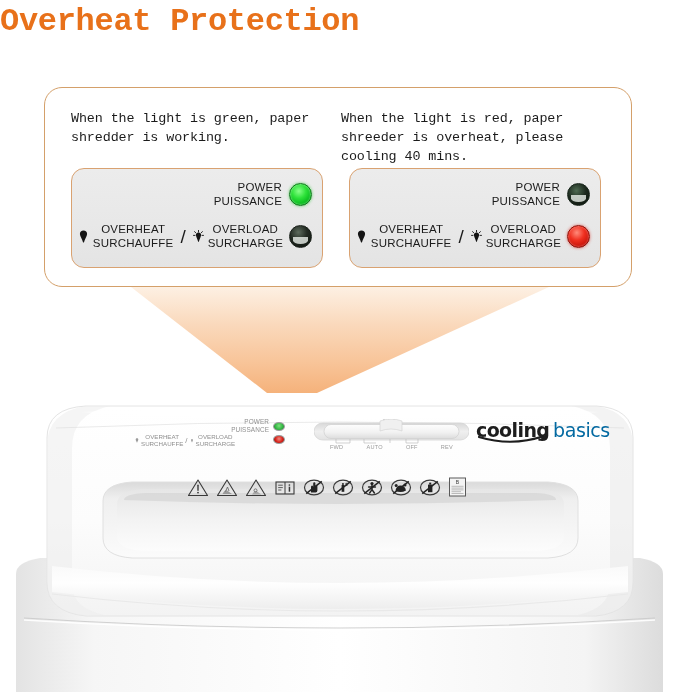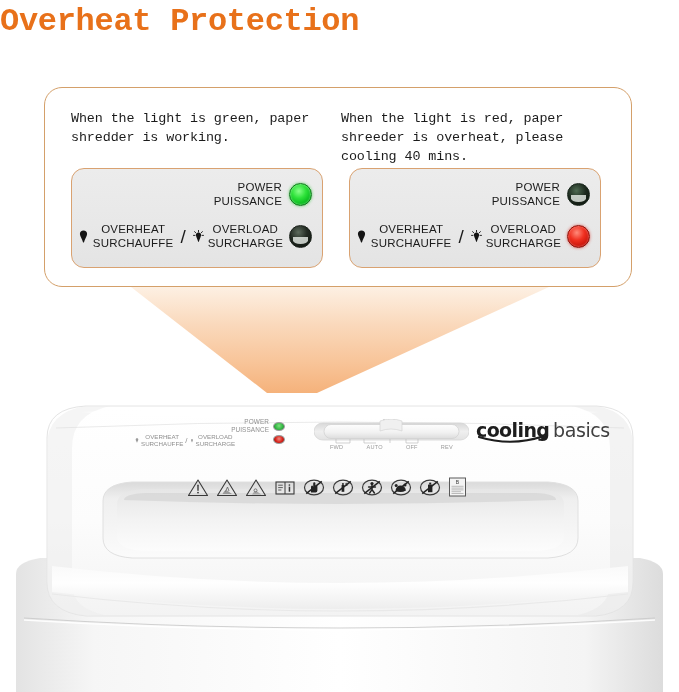--- a/index.html
+++ b/index.html
@@ -291,21 +291,21 @@
     left: 0;
     top: 0;
   }
   .ab-basics {
     font-size: 19px;
     font-weight: normal;
     letter-spacing: -0.4px;
     position: absolute;
     left: 77px;
     top: 0;
-    color: #404040;
+    color: #0369a1;
   }
 
   
   .warn-strip {
     position: absolute;
     left: 140px;
     top: 68px;
     width: 310px;
     height: 30px;
     display: flex;

